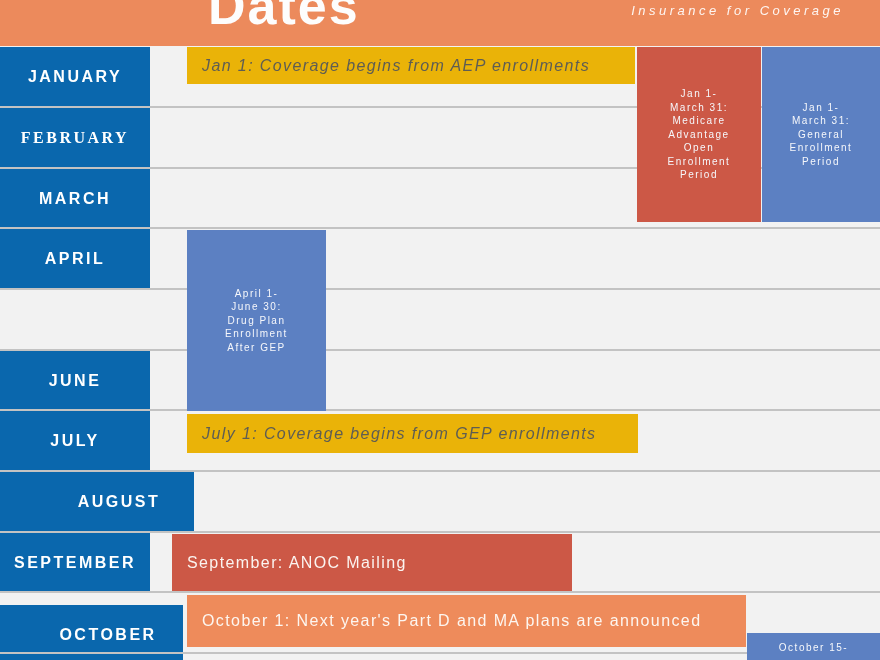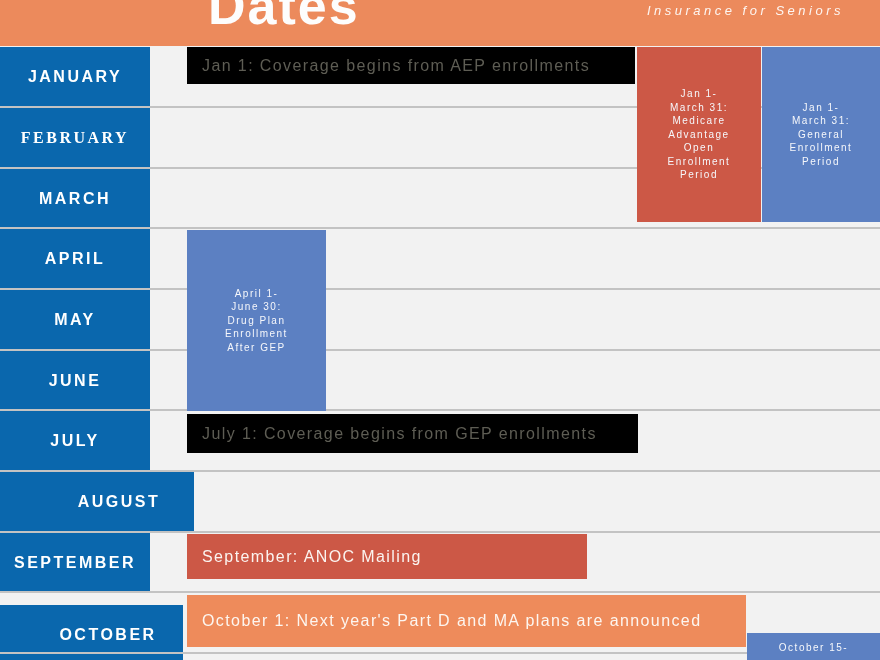--- a/index.html
+++ b/index.html
@@ -34,56 +34,53 @@
   
   .gridline{
     position:absolute;left:0;width:880px;height:2px;background:#C3C3C3;z-index:2;
   }
   
   .bar,.block{position:absolute;z-index:3;box-sizing:border-box;}
   .bar{
     display:flex;align-items:center;
     padding-left:15px;font-size:16px;letter-spacing:1.4px;white-space:nowrap;
   }
-  .bar.light{background:#000000;color:#5E5D54;}
+  .bar.light{background:#eab308;color:#5E5D54;font-style:italic;}
   .bar.red{background:#CC5846;color:#FBF4F0;}
   .bar.dark-orange{background:#EE8B5B;color:#FDF6F0;}
   .block{
     display:flex;align-items:center;justify-content:center;text-align:center;
     color:#F6F7FB;font-size:10px;letter-spacing:1.5px;line-height:1.35;
     white-space:pre-line;
   }
   .block.red{background:#CC5846;}
   .block.blue{background:#5C80C2;}
   .block.small{align-items:flex-start;padding-top:8px;}
 </style>
 </head>
 <body>
 
 <div id="app">
 
   <div class="header">
     <div class="title">Dates</div>
-    <div class="tagline">Insurance for Seniors</div>
+    <div class="tagline">Insurance for Coverage</div>
   </div>
 
   <div class="month" style="top:47px;height:60px;">
       <span>JANUARY</span>
     </div>
   <div class="month" style="top:108px;height:60px;font-family:Liberation Serif, serif;">
       <span>FEBRUARY</span>
     </div>
   <div class="month" style="top:169px;height:59px;">
       <span>MARCH</span>
     </div>
   <div class="month" style="top:229px;height:60px;">
       <span>APRIL</span>
-    </div>
-  <div class="month" style="top:290px;height:60px;">
-      <span>MAY</span>
     </div>
   <div class="month" style="top:351px;height:59px;">
       <span>JUNE</span>
     </div>
   <div class="month" style="top:411px;height:60px;">
       <span>JULY</span>
     </div>
   <div class="month" style="top:472px;height:60px;padding-left:44px;">
       <span>AUGUST</span>
     </div>
@@ -123,19 +120,19 @@
 Period</div>
 
   <div class="block blue" style="left:187px;top:230px;width:139px;height:181px;">April 1-
 June 30:
 Drug Plan
 Enrollment
 After GEP</div>
 
   <div class="bar light" style="left:187px;top:414px;width:451px;height:39px;">July 1: Coverage begins from GEP enrollments</div>
 
-  <div class="bar red" style="left:187px;top:534px;width:400px;height:45px;">September: ANOC Mailing</div>
+  <div class="bar red" style="left:172px;top:534px;width:400px;height:57px;">September: ANOC Mailing</div>
 
   <div class="bar dark-orange" style="left:187px;top:595px;width:559px;height:52px;">October 1: Next year's Part D and MA plans are announced</div>
 
   <div class="block blue small" style="left:747px;top:633px;width:133px;height:27px;">October 15-</div>
 
 </div>
 
 </body></html>

